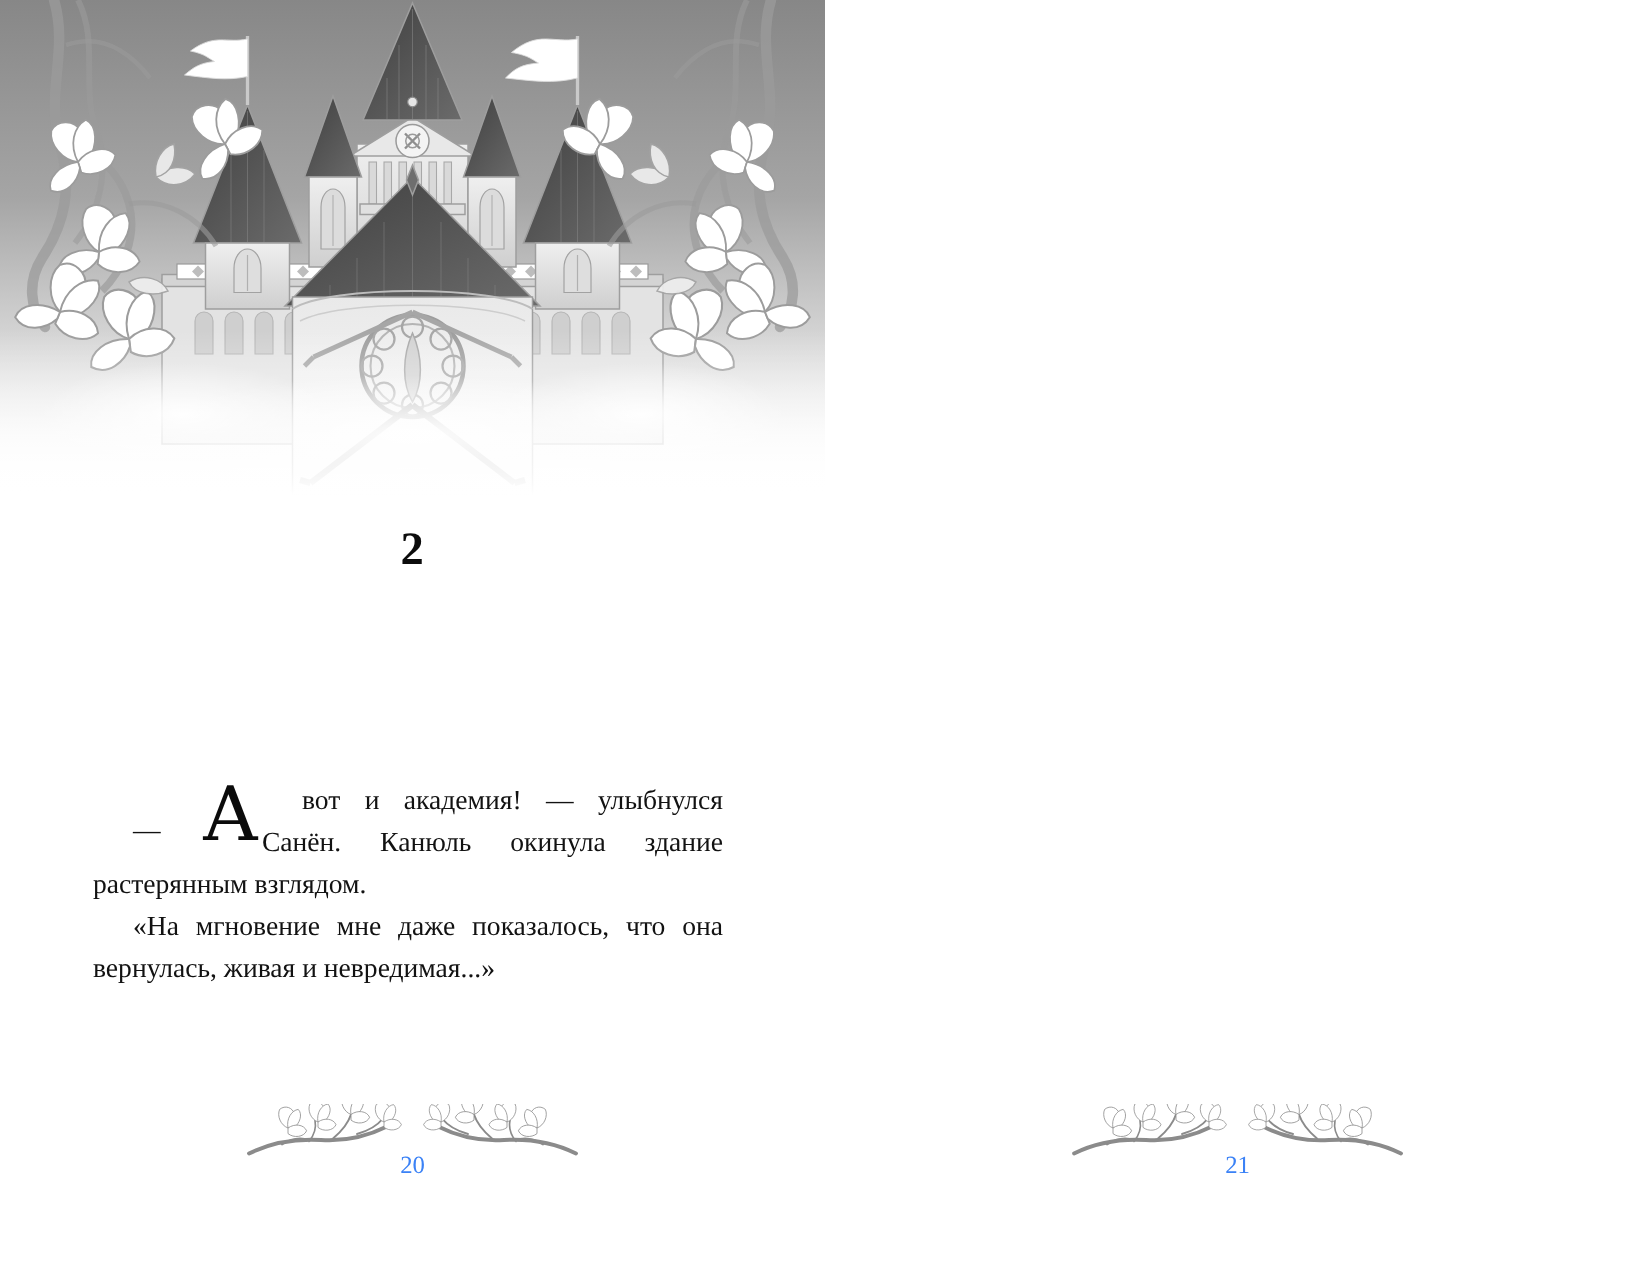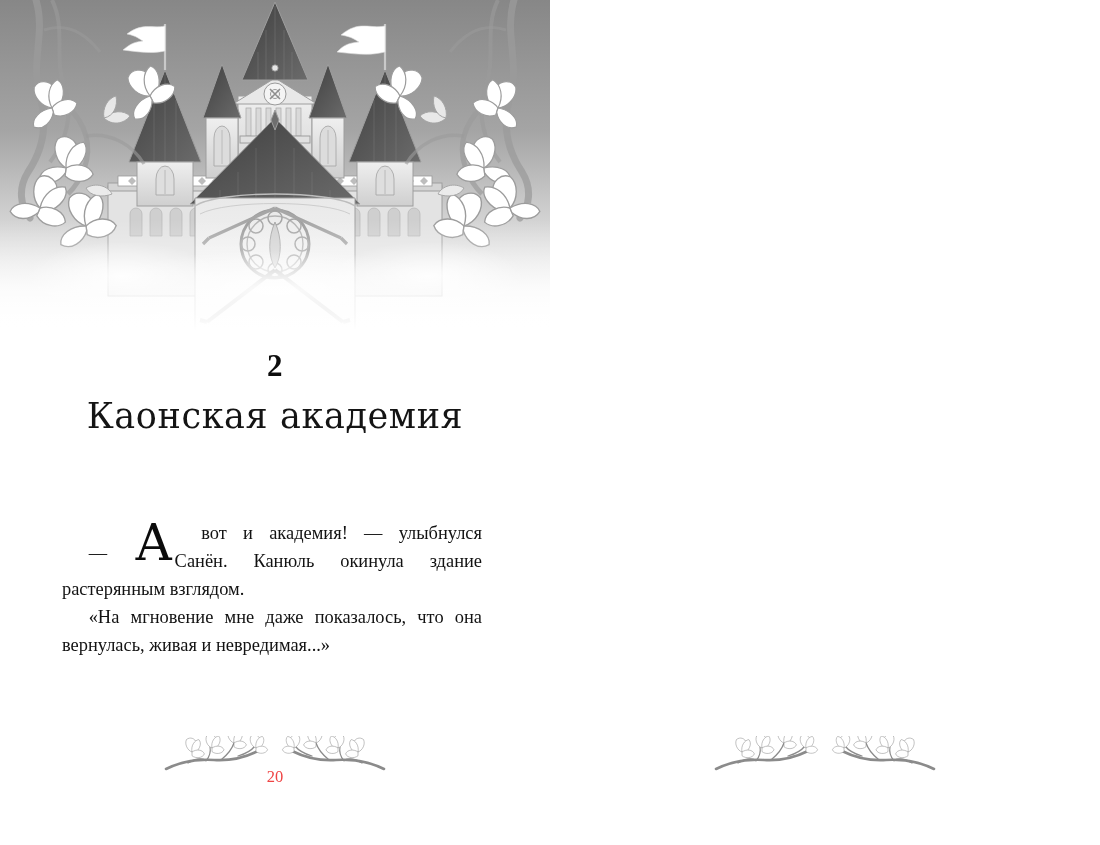--- a/index.html
+++ b/index.html
@@ -123,21 +123,21 @@
     transform: translateX(-50%);
     top: 0;
   }
   .folio {
     position: absolute;
     left: 0;
     width: 550px;
     top: 31px;
     text-align: center;
     font-size: 16.5px;
-    color: #ef4444;
+    color: #3b82f6;
     font-family: "Liberation Serif", "DejaVu Serif", serif;
   }
 </style>
 </head>
 <body>
 
 <div class="spread">
 
   <div class="page page-left">
 
@@ -413,21 +413,20 @@
         </g>
 
         <ellipse cx="122" cy="276" rx="96" ry="34" fill="url(#mist)"></ellipse>
         <ellipse cx="428" cy="276" rx="96" ry="34" fill="url(#mist)"></ellipse>
         <ellipse cx="275" cy="290" rx="180" ry="40" fill="url(#mist)"></ellipse>
         <rect x="0" y="220" width="550" height="110" fill="url(#fadeOut)"></rect>
       </svg>
     </div>
 
     <div class="chapter-num">2</div>
-    <div class="chapter-title">Каонская академия</div>
 
     <div class="textcol left-col">
       <p class="opening"><span class="dropcap-dash">—</span><span class="dropcap">А</span><span> вот и академия! — улыбнулся Санён. Канюль окинула здание растерянным взглядом.</span></p>
       <p>«На мгновение мне даже показалось, что она вернулась, живая и невредимая...»</p>
     </div>
 
     <div class="footer">
       <svg class="orn-svg" width="230" height="40" viewBox="0 0 230 40" xmlns="http://www.w3.org/2000/svg">
         <g stroke="#8b8b8b" fill="none" stroke-linecap="round">
 
@@ -543,16 +542,17 @@
             <path d="M0 0 c-2 -10 4 -19 11 -20 c5 5 2 15 -5 20 z"></path>
             <path d="M0 0 c7 -5 17 -4 20 3 c-3 7 -14 8 -20 3 z"></path>
           </g>
           <g transform="translate(134,12) scale(-0.58,0.58)">
             <path d="M0 0 c-8 -3 -12 -13 -9 -20 c6 -5 14 -2 16 5 z"></path>
             <path d="M0 0 c-2 -10 4 -19 11 -20 c5 5 2 15 -5 20 z"></path>
             <path d="M0 0 c7 -5 17 -4 20 3 c-3 7 -14 8 -20 3 z"></path>
           </g>
         </g>
       </svg>
+      <div class="folio">21</div>
     </div>
   </div>
 
 </div>
 
 </body></html>

